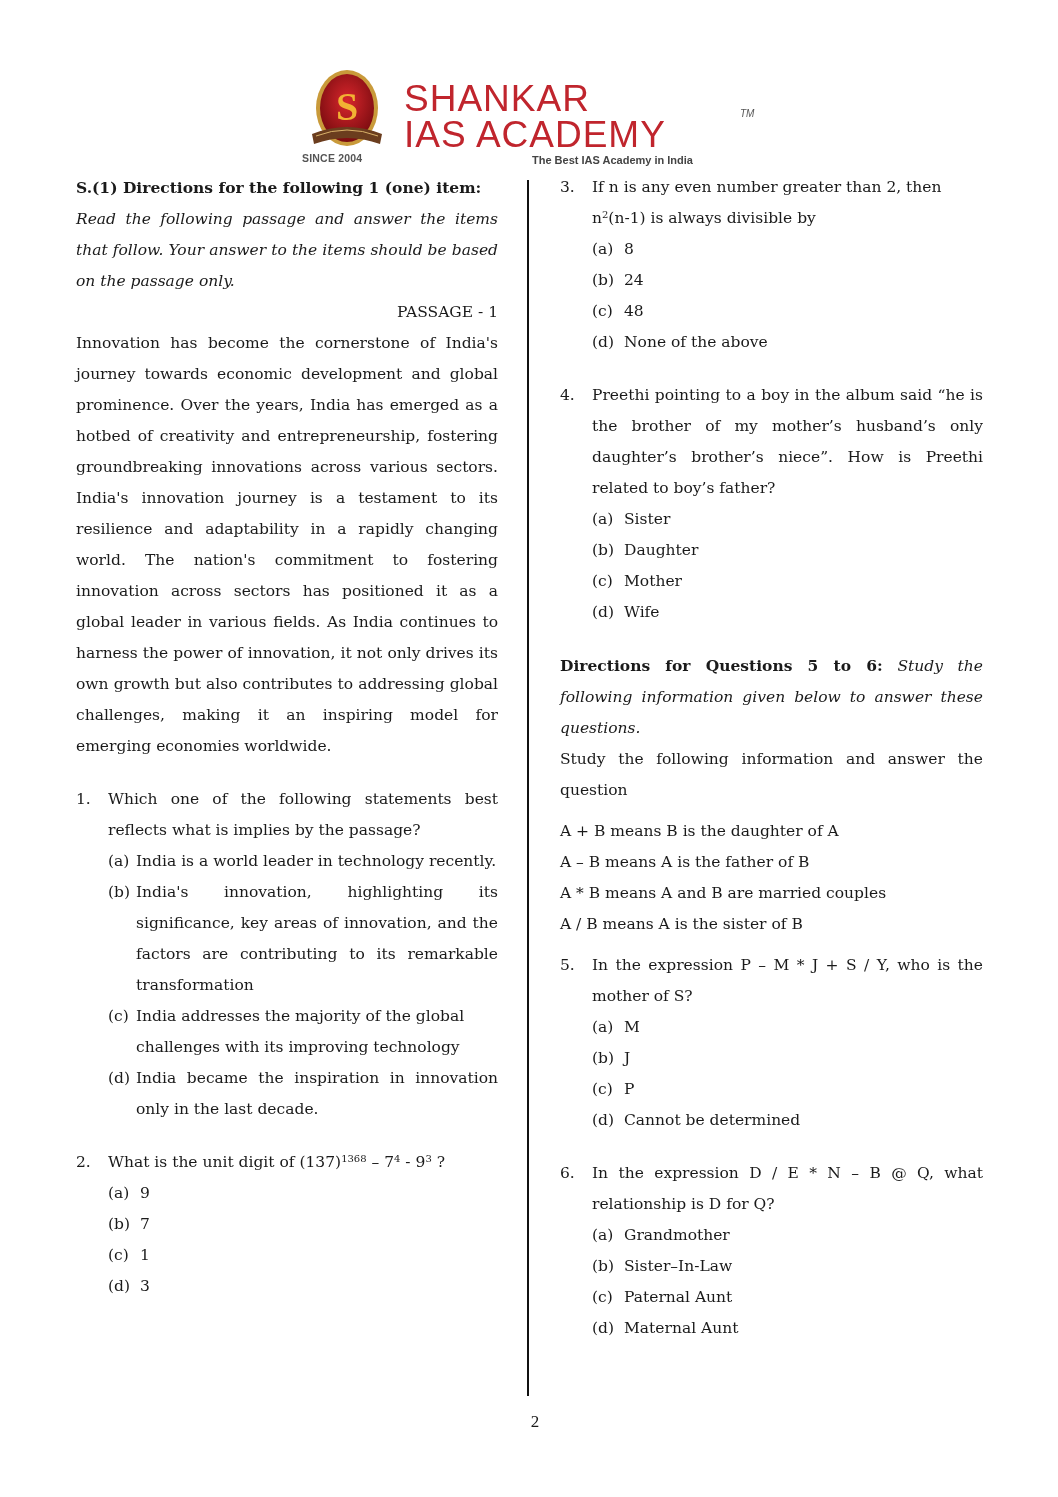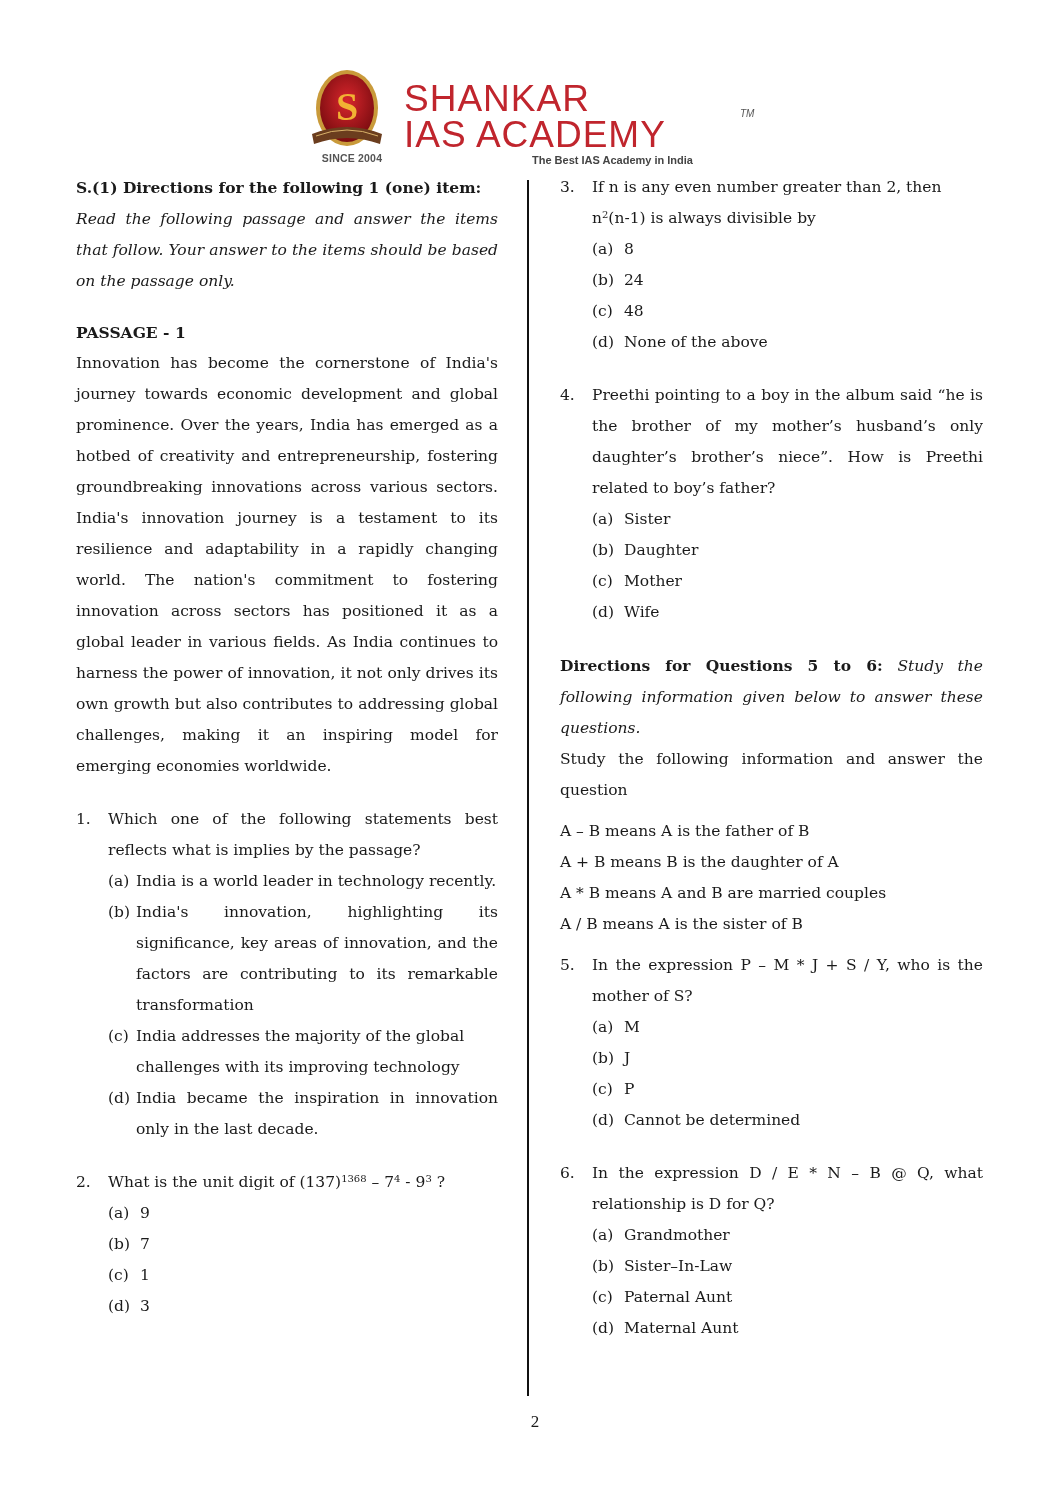--- a/index.html
+++ b/index.html
@@ -3,38 +3,38 @@
 <meta charset="utf-8">
 <style>
   html, body { margin: 0; padding: 0; background: #ffffff; }
   body { width: 1058px; height: 1497px; position: relative; overflow: hidden;
          font-family: "DejaVu Serif", "Liberation Serif", serif; color: #1a1a1a; }
   .abs { position: absolute; }
 
   
   .logo-wrap { left: 300px; top: 62px; width: 460px; height: 110px; }
   .emblem { left: 10px; top: 6px; width: 74px; height: 86px; }
-  .since { left: 2px; top: 90px; width: 100px; text-align: center;
+  .since { left: 2px; top: 90px; width: 100px; 
            font-family: "Liberation Sans", sans-serif; font-weight: bold; font-size: 10.5px; color: #555; letter-spacing: 0.2px; }
   .brand1, .brand2 { font-family: "Liberation Sans", sans-serif; color: #c0252d; letter-spacing: 1px; line-height: 1; font-weight: normal; }
   .brand1 { left: 104px; top: 18px; font-size: 37px; }
   .brand2 { left: 104px; top: 54px; font-size: 37px; }
   .tm { left: 440px; top: 46px; font-family: "Liberation Sans", sans-serif; font-size: 10px; color: #555; font-style: italic; }
   .tagline { left: 232px; top: 92px; font-family: "Liberation Sans", sans-serif; font-weight: bold; font-size: 11px; color: #444; }
 
   
   .col { font-size: 15.5px; line-height: 31px; }
   .col-left { left: 76px; top: 172px; width: 422px; }
   .col-right { left: 560px; top: 172px; width: 423px; }
   .divider { left: 527px; top: 180px; width: 2px; height: 1216px; background: #111; }
 
   .just { text-align: justify; text-align-last: left; }
   .bi { font-weight: bold; }
   .it { font-style: italic; }
-  .passage-title { text-align: left; font-weight: bold; margin-top: 20px; }
+  .passage-title { text-align: right; font-weight: normal; }
   .gap { height: 22px; }
   .gap-s { height: 10px; }
 
   .q { display: flex; }
   .qnum { width: 32px; flex: 0 0 32px; }
   .qbody { flex: 1; }
   .opt { display: flex; }
   .olab { width: 32px; flex: 0 0 32px; }
   .otext { flex: 1; }
   .opt-long .olab { width: 28px; flex: 0 0 28px; }
@@ -178,22 +178,22 @@
     </div>
   </div>
 
   <div class="gap"></div>
 
   <div class="just">
     <span class="bi">Directions for Questions 5 to 6:</span><span class="it"> Study the following information given below to answer these questions.</span>
   </div>
   <div class="just">Study the following information and answer the question</div>
   <div class="gap-s"></div>
+  <div class="rule">A + B means B is the daughter of A</div>
   <div class="rule">A – B means A is the father of B</div>
-  <div class="rule">A + B means B is the daughter of A</div>
   <div class="rule">A * B means A and B are married couples</div>
   <div class="rule">A / B means A is the sister of B</div>
 
   <div class="gap-s"></div>
 
   <div class="q">
     <div class="qnum">5.</div>
     <div class="qbody">
       <div class="just">In the expression P – M * J + S / Y, who is the mother of S?</div>
       <div class="opt">

